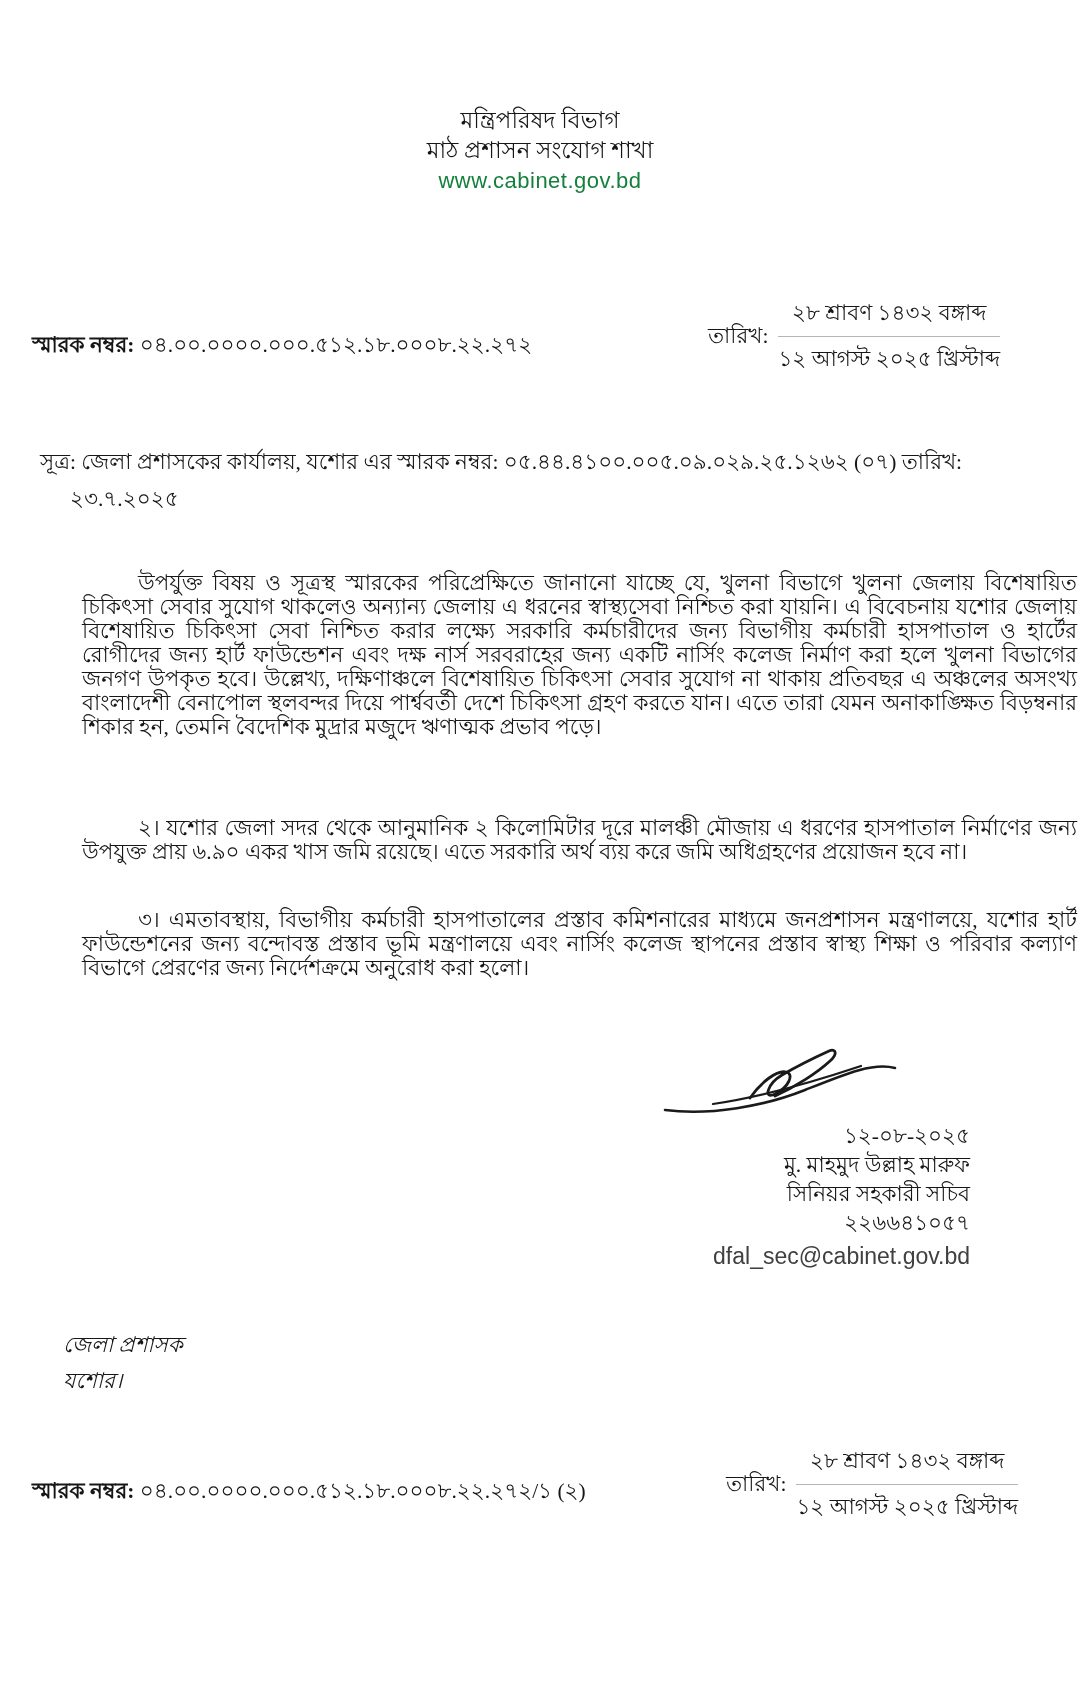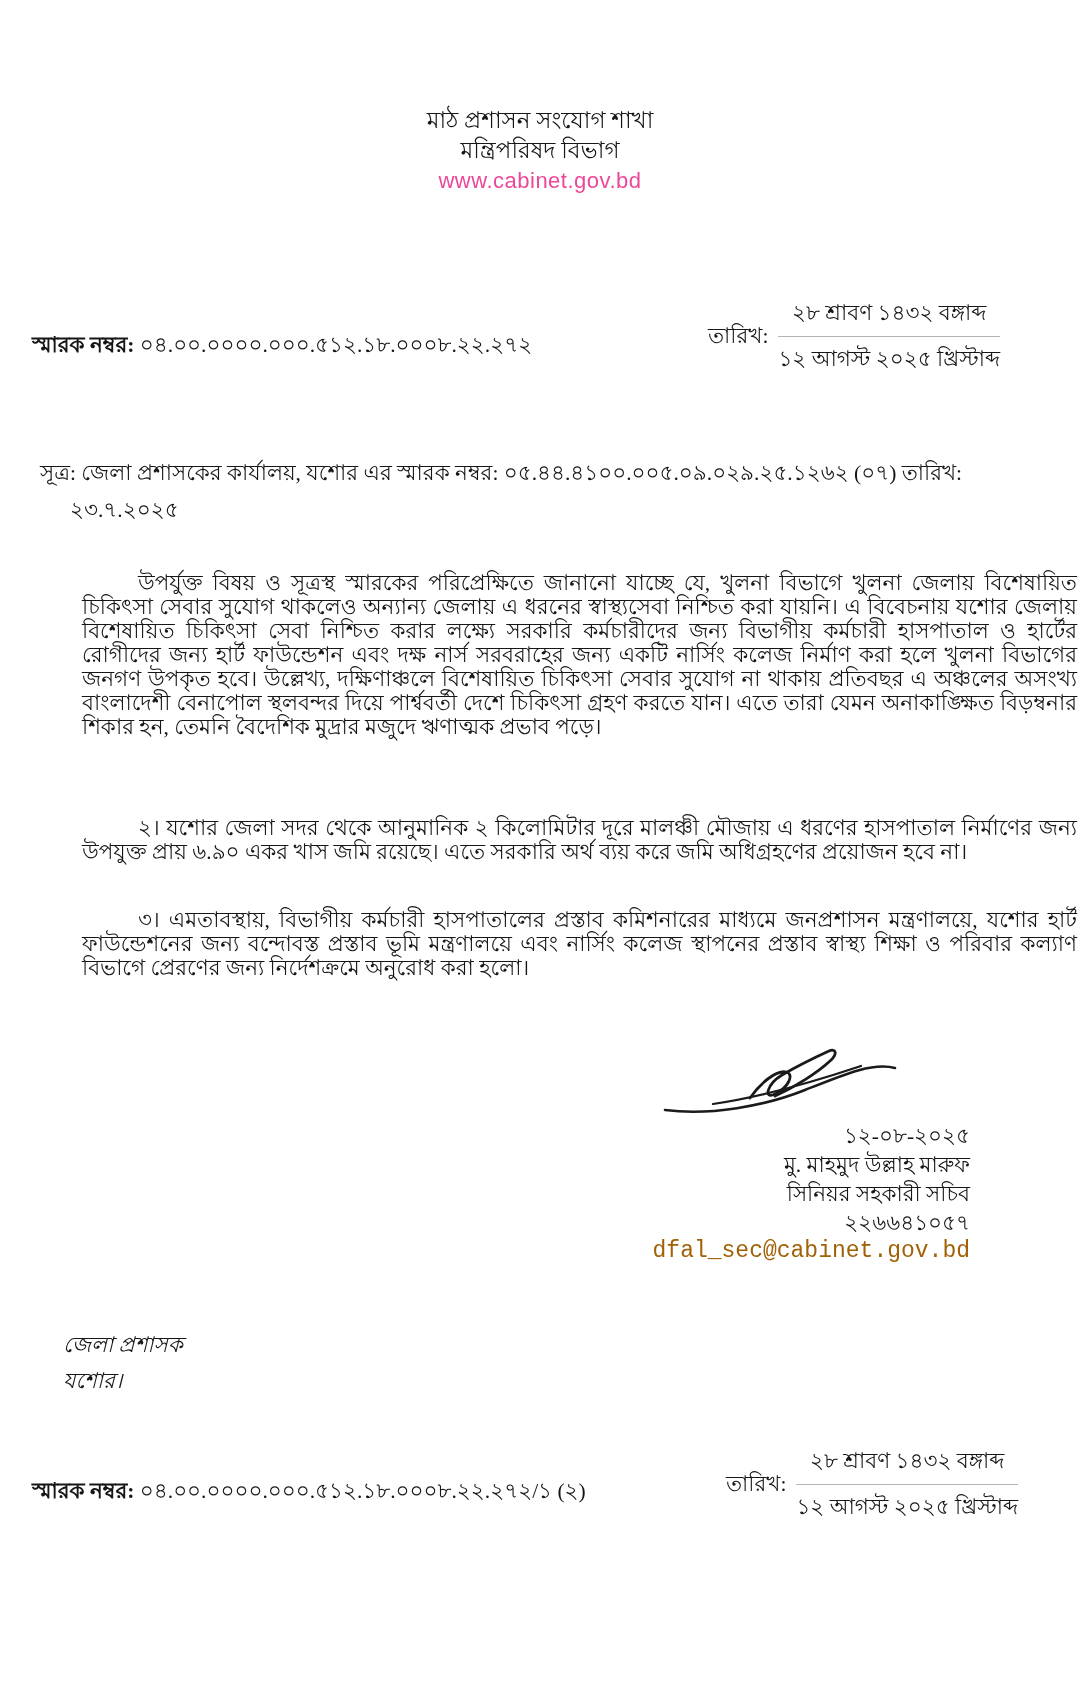--- a/index.html
+++ b/index.html
@@ -16,21 +16,21 @@
   .header {
     position: absolute;
     top: 106px; left: 0; width: 100%;
     text-align: center;
     font-size: 23px;
     line-height: 30px;
   }
   .header .site {
     font-family: "Liberation Sans", sans-serif;
     font-size: 22px;
-    color: #ec4899;
+    color: #15803d;
     letter-spacing: 0.5px;
   }
   .date-block {
     position: absolute;
     display: flex;
     align-items: center;
     gap: 10px;
     font-size: 21.5px;
   }
   .date-top { top: 296px; right: 80px; }
@@ -47,21 +47,21 @@
     top: 397px; left: 40px; width: 955px;
     font-weight: bold;
     font-size: 21.5px;
     line-height: 32px;
     padding-left: 52px;
     text-indent: -52px;
     text-align: left;
   }
   .reference {
     position: absolute;
-    top: 458px; left: 40px; width: 1000px;
+    top: 447px; left: 40px; width: 1000px;
     font-size: 21.5px;
     line-height: 30px;
   }
   .ref-date { display: block; margin-left: 30px; margin-top: 7px; }
   .para {
     position: absolute;
     left: 40px; width: 995px;
     font-size: 21.5px;
     line-height: 24px;
     text-align: justify;
@@ -73,40 +73,41 @@
   .para3 { top: 886px; }
   .sig-block {
     position: absolute;
     top: 1036px; left: 590px; width: 380px;
     text-align: right;
     font-size: 21.5px;
   }
   .sig-img { display: block; margin: 0 auto -6px auto; }
   .sig-line { line-height: 29px; }
   .sig-email {
-    font-family: Liberation Mono, monospace;
+    font-family: Liberation Sans, sans-serif;
     font-size: 23px;
-    color: #a16207;
+    margin-top: 5px;
+    color: #404040;
   }
   .recipient {
     position: absolute;
     top: 1327px; left: 63px;
     font-size: 21.5px;
     line-height: 36px;
     font-style: italic;
   }
 </style>
 </head>
 <body>
 
 <div class="page">
 
   <div class="header">
+    <div>মন্ত্রিপরিষদ বিভাগ</div>
     <div>মাঠ প্রশাসন সংযোগ শাখা</div>
-    <div>মন্ত্রিপরিষদ বিভাগ</div>
     <div class="site">www.cabinet.gov.bd</div>
   </div>
 
   <div class="date-block date-top">
     <span>তারিখ:</span>
     <span class="date-frac">
       <span class="t">২৮ শ্রাবণ ১৪৩২ বঙ্গাব্দ</span>
       <span class="b">১২ আগস্ট ২০২৫ খ্রিস্টাব্দ</span>
     </span>
   </div>

